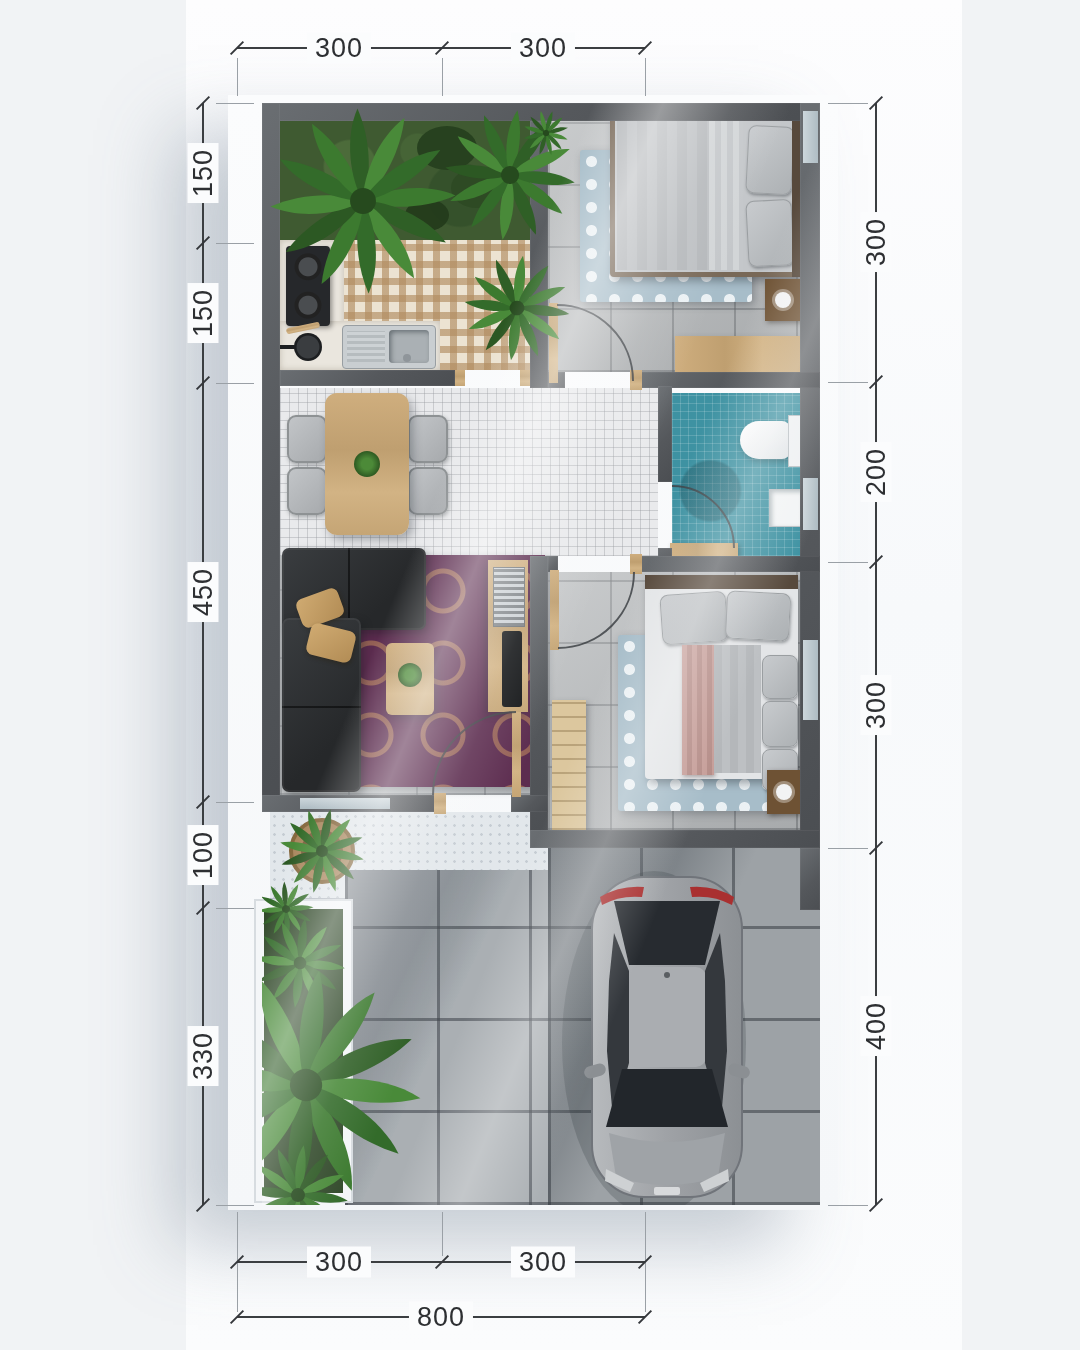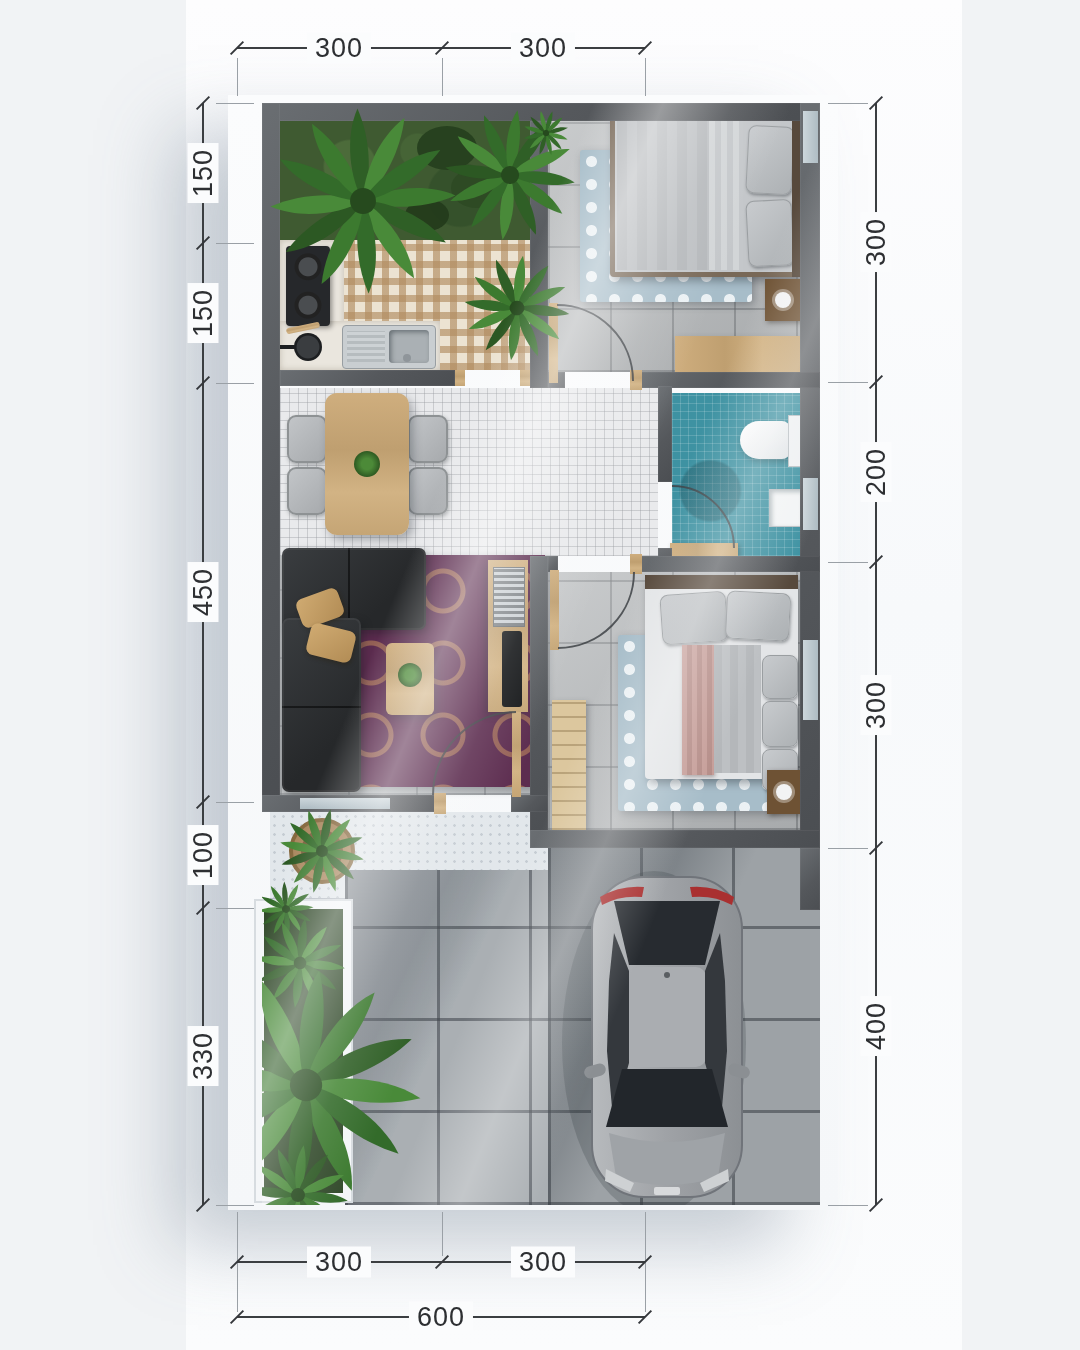--- a/index.html
+++ b/index.html
@@ -289,14 +289,14 @@
   <div class="el dline" style="left:237px;top:1261px;width:408px;height:2px;"></div>
   <div class="el tick" style="left:228px;top:1261px;"></div>
   <div class="el tick" style="left:433px;top:1261px;"></div>
   <div class="el tick" style="left:636px;top:1261px;"></div>
   <span class="el dim-label" style="left:339px;top:1262px;">300</span>
   <span class="el dim-label" style="left:543px;top:1262px;">300</span>
 
   <div class="el dline" style="left:237px;top:1316px;width:408px;height:2px;"></div>
   <div class="el tick" style="left:228px;top:1316px;"></div>
   <div class="el tick" style="left:636px;top:1316px;"></div>
-  <span class="el dim-label" style="left:441px;top:1317px;">600</span>
+  <span class="el dim-label" style="left:441px;top:1317px;">800</span>
 </div>
 
 </body></html>

